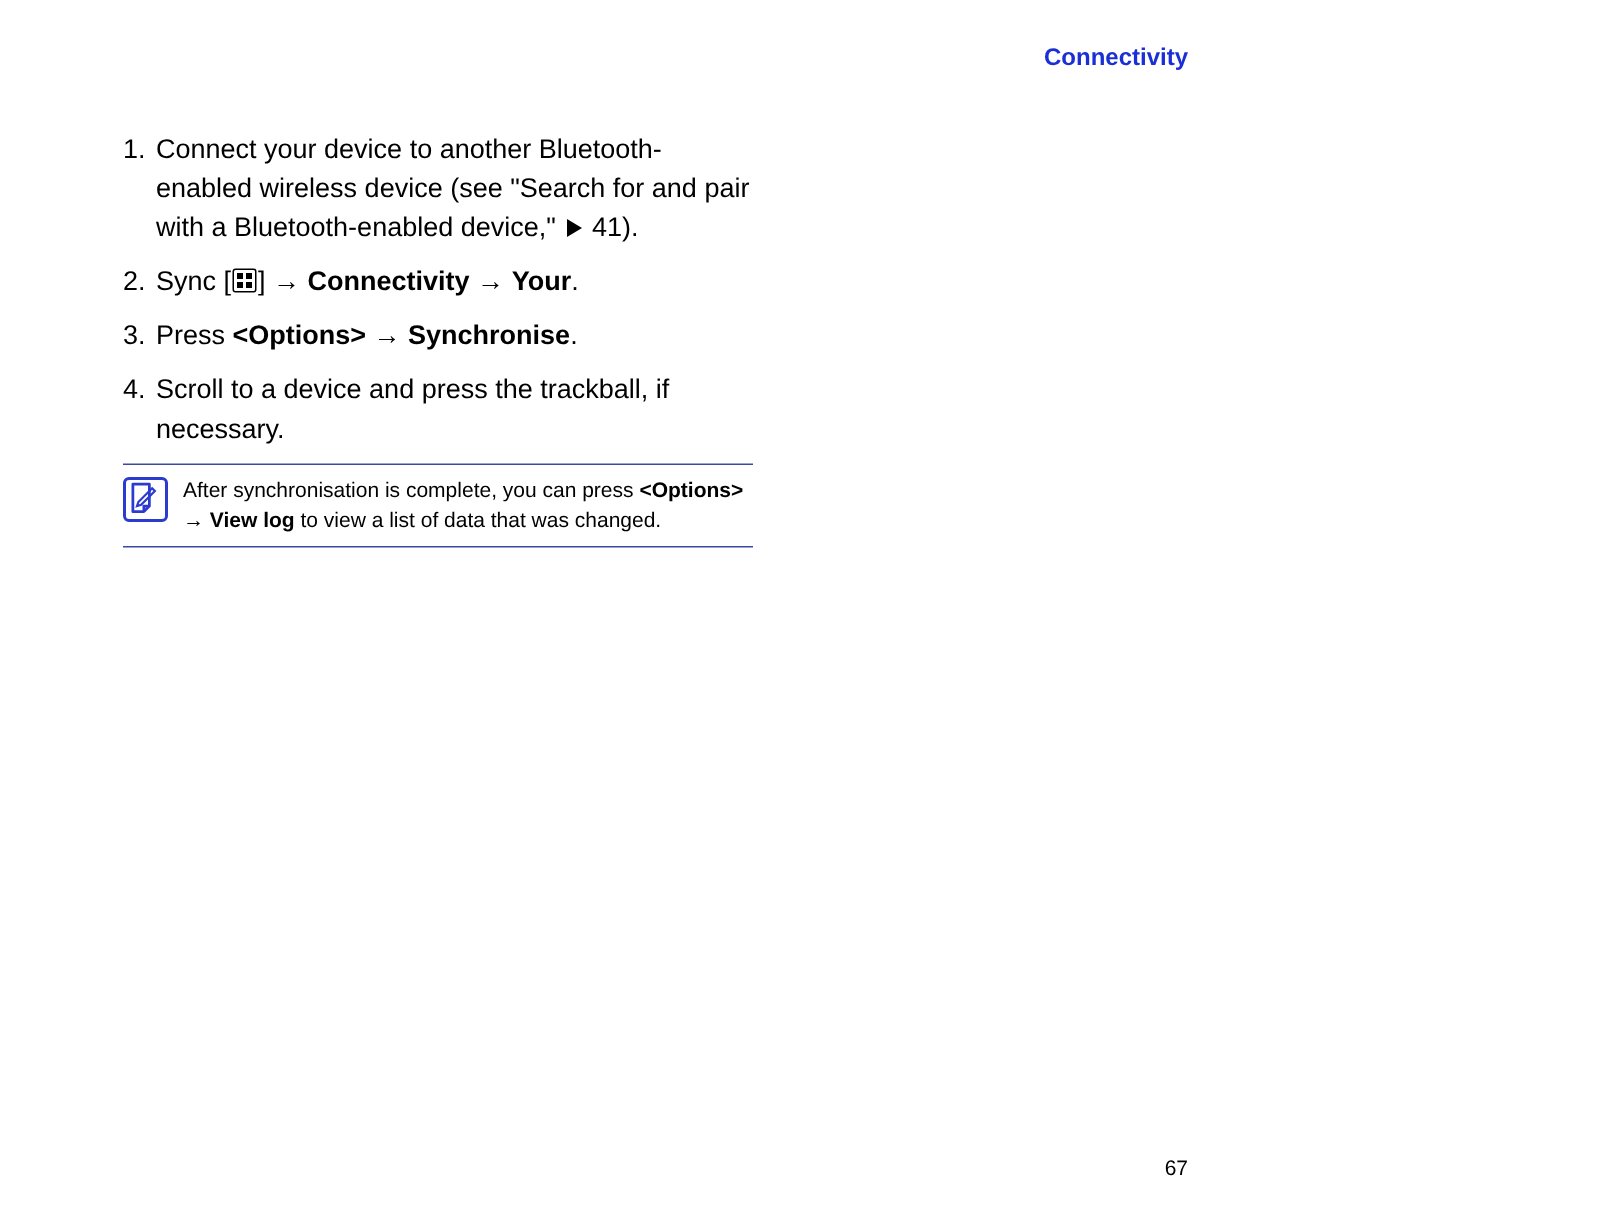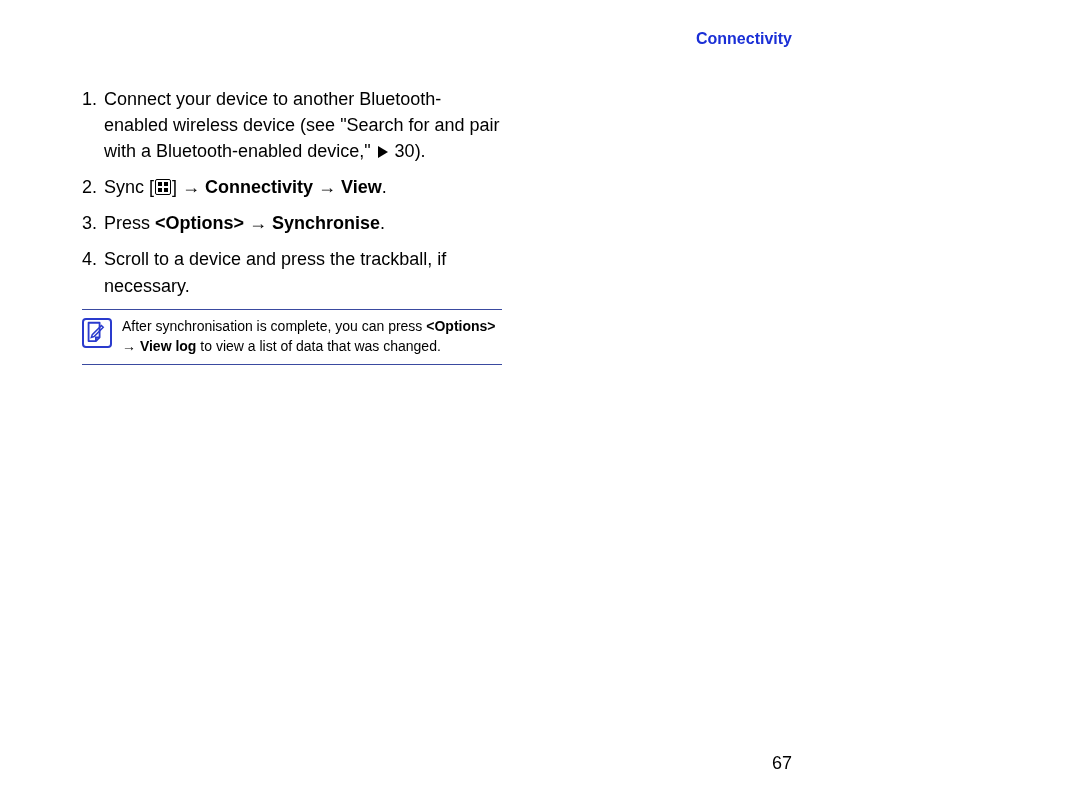--- a/index.html
+++ b/index.html
@@ -107,46 +107,46 @@
     position: relative;
     margin-top: 2px;
   }
   .note-icon svg { display: block; }
   .note-text {
     font-size: 14px;
     line-height: 1.45;
   }
   .page-number {
     position: absolute;
-    bottom: 36px;
+    bottom: 24px;
     right: 72px;
-    font-size: 18px;
+    font-size: 14px;
   }
 </style>
 </head>
 <body>
 
 <div class="page">
 
   <div class="header-breadcrumb">Connectivity</div>
 
   <div class="content">
 
 
     <div class="step">
       <div class="step-num">1.</div>
       <div class="step-body">
-        <span>Connect your device to another Bluetooth-enabled wireless device (see "Search for and pair with a Bluetooth-enabled device," </span><span class="tri"></span> <span>30</span><span>).</span>
+        <span>Connect your device to another Bluetooth-enabled wireless device (see "Search for and pair with a Bluetooth-enabled device," </span><span class="tri"></span> <span>41</span><span>).</span>
       </div>
     </div>
 
     <div class="step">
       <div class="step-num">2.</div>
       <div class="step-body">
-        <span>Sync [</span><span class="menu-icon"></span><span>] → </span><span class="bold">Connectivity</span><span> → </span><span class="bold">View</span><span>.</span>
+        <span>Sync [</span><span class="menu-icon"></span><span>] → </span><span class="bold">Connectivity</span><span> → </span><span class="bold">Your</span><span>.</span>
       </div>
     </div>
 
     <div class="step">
       <div class="step-num">3.</div>
       <div class="step-body">
         <span>Press </span><span class="bold">&lt;Options&gt;</span><span> → </span><span class="bold">Synchronise</span><span>.</span>
       </div>
     </div>
 

